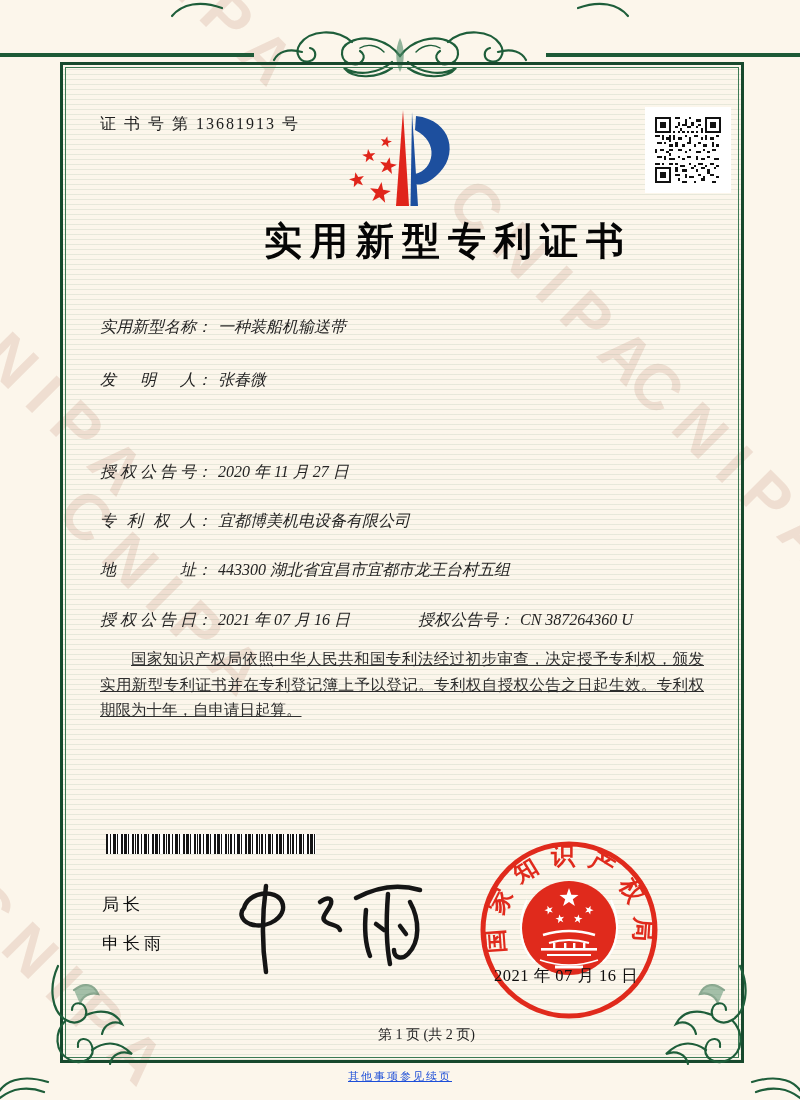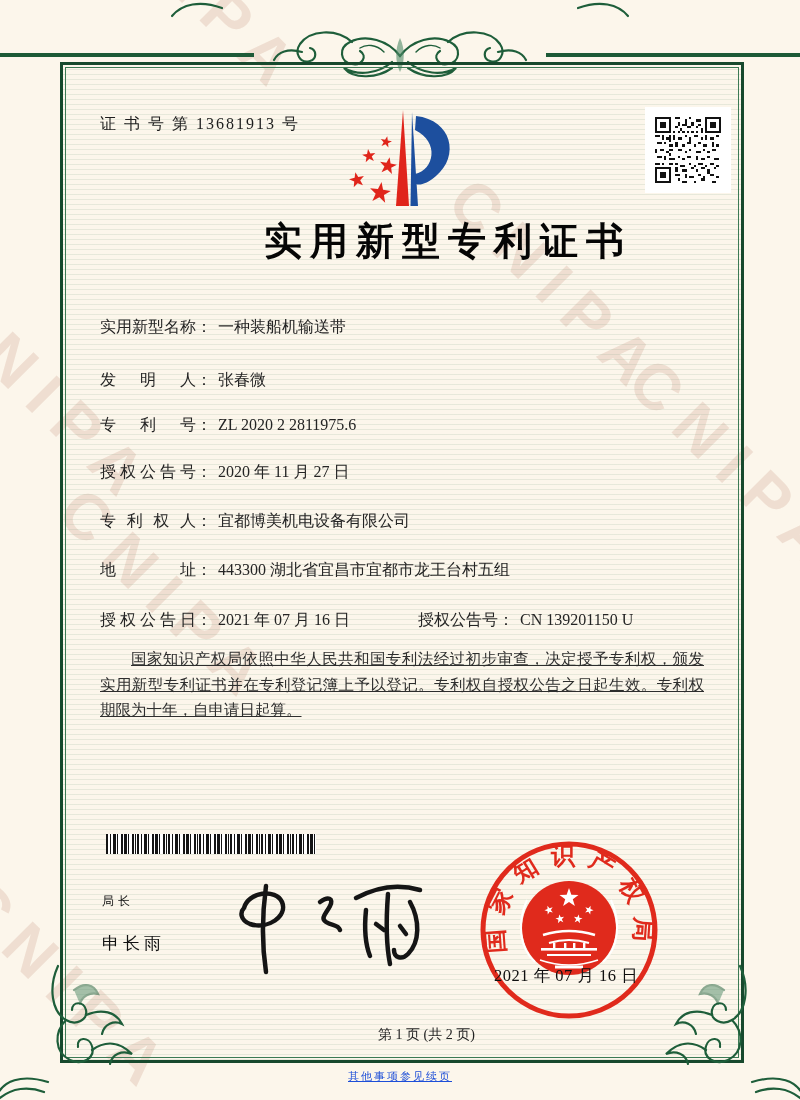--- a/index.html
+++ b/index.html
@@ -23,36 +23,36 @@
   .corner-flourish{position:absolute;z-index:3;width:92px;height:106px;}
   
   .content{position:absolute;inset:0;z-index:4;}
   .cert-no{position:absolute;left:100px;top:114px;font-size:16px;letter-spacing:2px;color:#1d1d1d;}
   .logo{position:absolute;left:336px;top:104px;width:124px;height:106px;}
   .qr-box{position:absolute;left:645px;top:107px;width:86px;height:86px;background:#fff;
           display:flex;align-items:center;justify-content:center;}
   .qr-box svg{width:66px;height:66px;}
   .title{position:absolute;left:0;top:216px;width:100%;text-align:center;font-size:38px;
          font-weight:bold;letter-spacing:8px;color:#050505;padding-left:48px;}
-  .field-row{position:absolute;left:100px;font-size:16px;color:#242424;white-space:nowrap;}
+  .field-row{position:absolute;left:100px;font-size:16px;color:#242424;white-space:nowrap;font-style:italic;}
   .f-label{display:inline-block;width:96px;text-align:justify;text-align-last:justify;}
   .f-colon{display:inline-block;}
   .f-value{margin-left:6px;}
   .pair2{position:absolute;left:318px;top:0;}
   .paras{position:absolute;left:100px;top:646px;width:604px;font-size:15.5px;line-height:25.5px;
          text-align:justify;color:#2e2e2e;}
   .paras p{margin:0;text-indent:2em;text-decoration:underline;}
   .barcode{position:absolute;left:106px;top:834px;width:210px;height:20px;background:#fff;
     background-image:repeating-linear-gradient(90deg,
       #141414 0 2px,#fff 2px 4px,#141414 4px 5px,#fff 5px 7px,
       #141414 7px 10px,#fff 10px 11px,#141414 11px 12px,#fff 12px 15px,
       #141414 15px 17px,#fff 17px 18px,#141414 18px 21px,#fff 21px 22px,
       #141414 22px 23px,#fff 23px 26px,#141414 26px 28px,#fff 28px 29px,
       #141414 29px 30px,#fff 30px 31px);}
-  .officer-title{position:absolute;left:102px;top:893px;font-size:12px;letter-spacing:4px;color:#111;}
+  .officer-title{position:absolute;left:102px;top:893px;font-size:17px;letter-spacing:4px;color:#111;}
   .officer-name{position:absolute;left:102px;top:932px;font-size:17px;letter-spacing:4px;color:#111;}
   .signature{position:absolute;left:228px;top:868px;width:205px;height:112px;}
   .seal{position:absolute;left:476px;top:838px;width:186px;height:186px;}
   .seal-date{position:absolute;left:494px;top:965px;width:178px;font-size:16.5px;color:#101010;
              letter-spacing:0.5px;white-space:nowrap;}
   .page-info{position:absolute;left:60px;top:1026px;width:733px;text-align:center;
              font-size:14px;color:#222;}
   .continuation{position:absolute;left:0;top:1069px;width:100%;text-align:center;
                 font-size:11px;color:#1d4ed8;letter-spacing:2px;text-decoration:underline;}
   .g-stroke{stroke:#1e5e3a;stroke-width:2.2;fill:none;stroke-linecap:round;}
@@ -174,36 +174,33 @@
     </div>
 
     <div class="title">实用新型专利证书</div>
 
     <div class="field-row" style="top:317px;">
       <span class="f-label">实用新型名称</span><span class="f-colon">：</span><span class="f-value">一种装船机输送带</span>
     </div>
     <div class="field-row" style="top:370px;">
       <span class="f-label">发明人</span><span class="f-colon">：</span><span class="f-value">张春微</span>
     </div>
-    <div class="field-row" style="top:415px;">
-      <span class="f-label">专利号</span><span class="f-colon">：</span><span class="f-value">ZL 2020 2 2811975.6</span>
-    </div>
     <div class="field-row" style="top:462px;">
       <span class="f-label">授权公告号</span><span class="f-colon">：</span><span class="f-value">2020 年 11 月 27 日</span>
     </div>
     <div class="field-row" style="top:511px;">
       <span class="f-label">专利权人</span><span class="f-colon">：</span><span class="f-value">宜都博美机电设备有限公司</span>
     </div>
     <div class="field-row" style="top:560px;">
       <span class="f-label">地址</span><span class="f-colon">：</span><span class="f-value">443300 湖北省宜昌市宜都市龙王台村五组</span>
     </div>
     <div class="field-row" style="top:610px;width:604px;">
       <span class="f-label">授权公告日</span><span class="f-colon">：</span><span class="f-value">2021 年 07 月 16 日</span>
       <span class="pair2">
-        <span>授权公告号</span><span>：</span><span class="f-value">CN 139201150 U</span>
+        <span>授权公告号</span><span>：</span><span class="f-value">CN 387264360 U</span>
       </span>
     </div>
 
     <div class="paras">
       <p>国家知识产权局依照中华人民共和国专利法经过初步审查，决定授予专利权，颁发实用新型专利证书并在专利登记簿上予以登记。专利权自授权公告之日起生效。专利权期限为十年，自申请日起算。</p>
     </div>
 
     <div class="barcode"></div>
 
     <div class="officer-title">局长</div>

